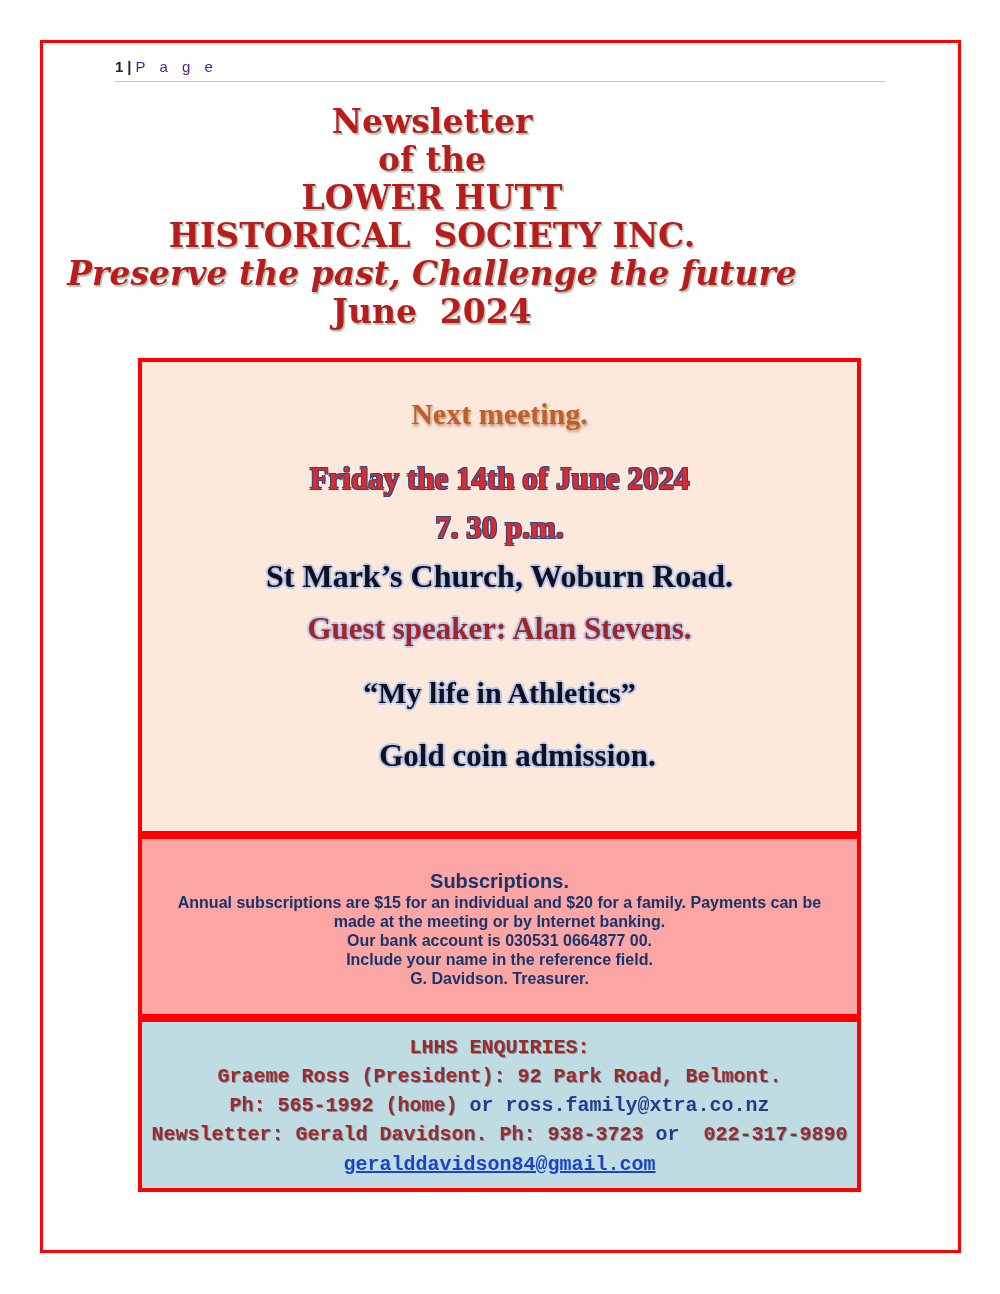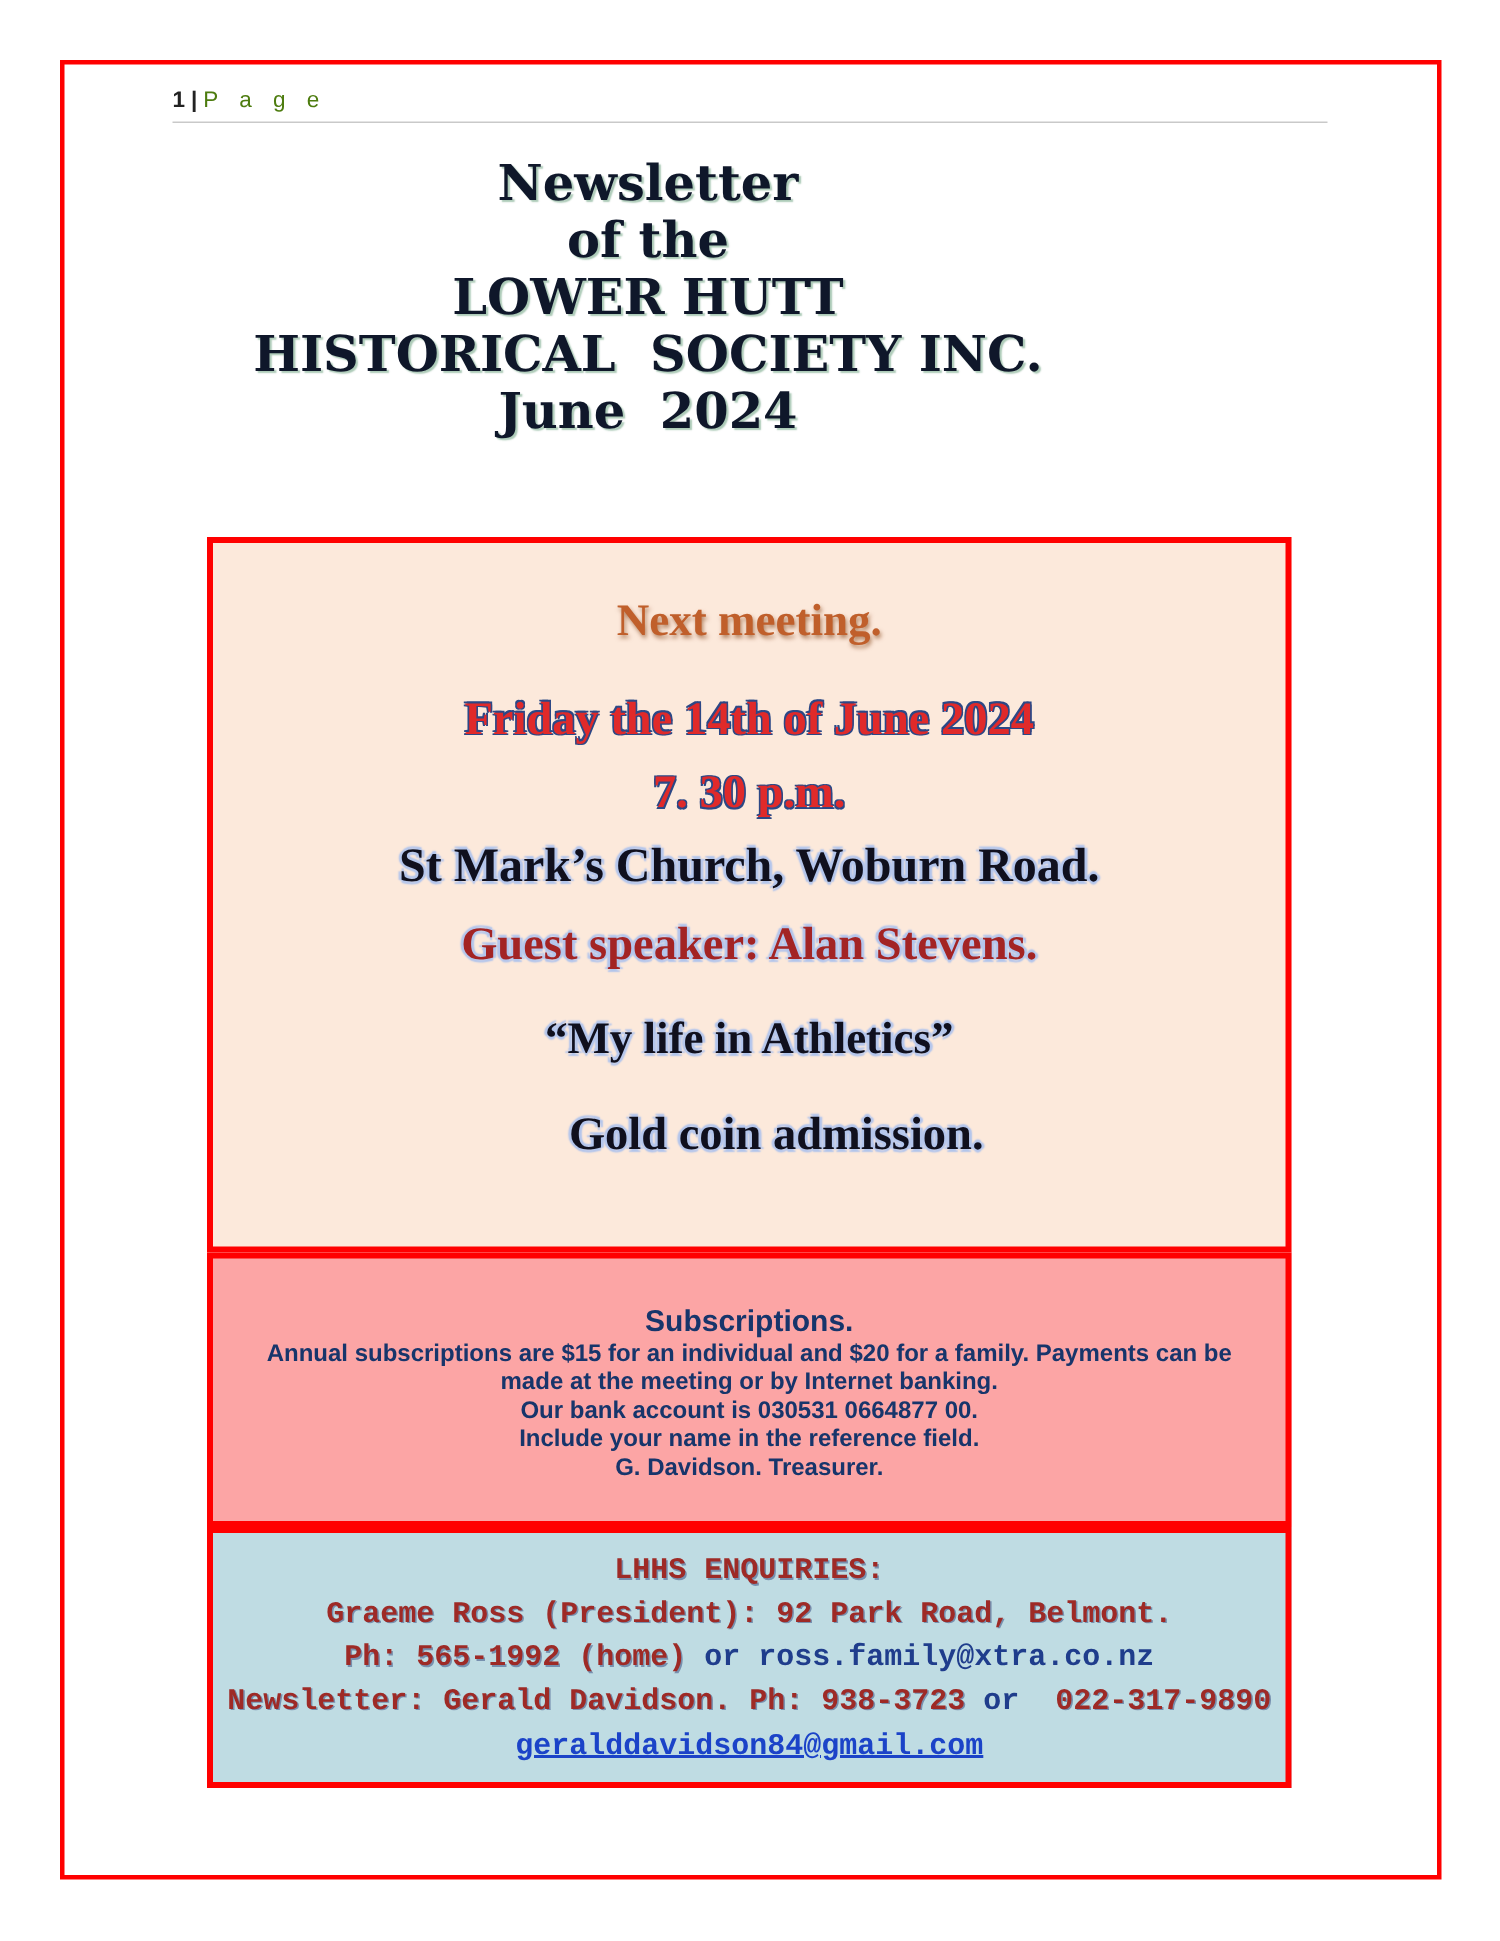--- a/index.html
+++ b/index.html
@@ -22,29 +22,29 @@
     position: absolute;
     left: 115px; top: 58px;
     width: 770px;
     font-family: "Liberation Sans", sans-serif;
     font-size: 15px;
     border-bottom: 1px solid #c9c9c9;
     padding-bottom: 6px;
   }
   .page-num { font-weight: bold; color: #222222; }
   .page-sep { font-weight: bold; color: #222222; padding: 0 4px; }
-  .page-word { color: #4d7c0f; letter-spacing: 5px; }
+  .page-word { color: #4c1d95; letter-spacing: 5px; }
   
   .masthead {
     position: absolute;
     left: 0; top: 103px; width: 864px;
     text-align: center;
     font-family: "DejaVu Serif", serif;
     font-weight: bold;
-    color: #0f172a;
+    color: #b91c1c;
     text-shadow: 1.5px 1.5px 1px rgba(18, 104, 48, 0.35);
   }
   .masthead-line {
     font-size: 33px;
     line-height: 38px;
     white-space: pre-wrap;
   }
   .masthead-tagline {
     font-size: 33px;
     line-height: 38px;
@@ -162,20 +162,21 @@
 
 <header class="page-header">
   <span class="page-num">1</span><span class="page-sep">|</span><span class="page-word">P a g e</span>
 </header>
 
 <div class="masthead">
   <div class="masthead-line">Newsletter</div>
   <div class="masthead-line">of the</div>
   <div class="masthead-line">LOWER HUTT</div>
   <div class="masthead-line">HISTORICAL  SOCIETY INC.</div>
+  <div class="masthead-tagline">Preserve the past, Challenge the future</div>
   <div class="masthead-line">June  2024</div>
 </div>
 
 <section class="meeting-box">
   <div class="meeting-heading">Next meeting.</div>
   <div class="meeting-date">Friday the 14th of June 2024</div>
   <div class="meeting-time">7. 30 p.m.</div>
   <div class="meeting-venue">St Mark’s Church, Woburn Road.</div>
   <div class="meeting-speaker">Guest speaker: Alan Stevens.</div>
   <div class="meeting-topic">“My life in Athletics”</div>

